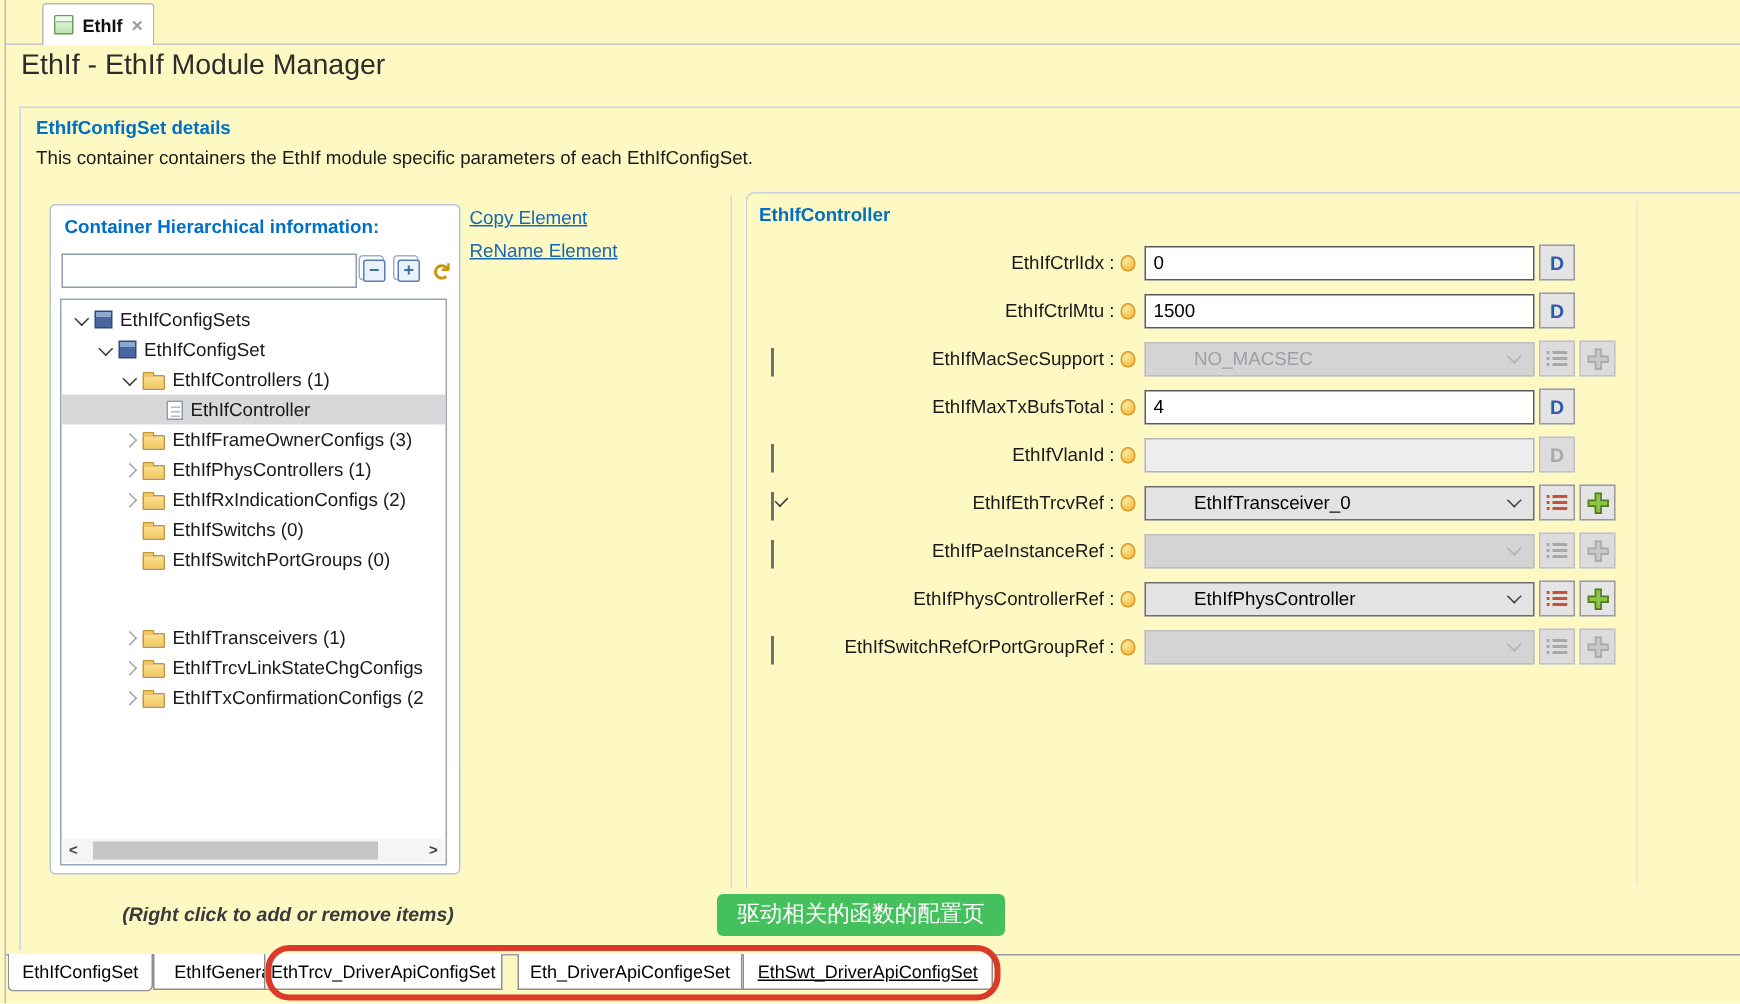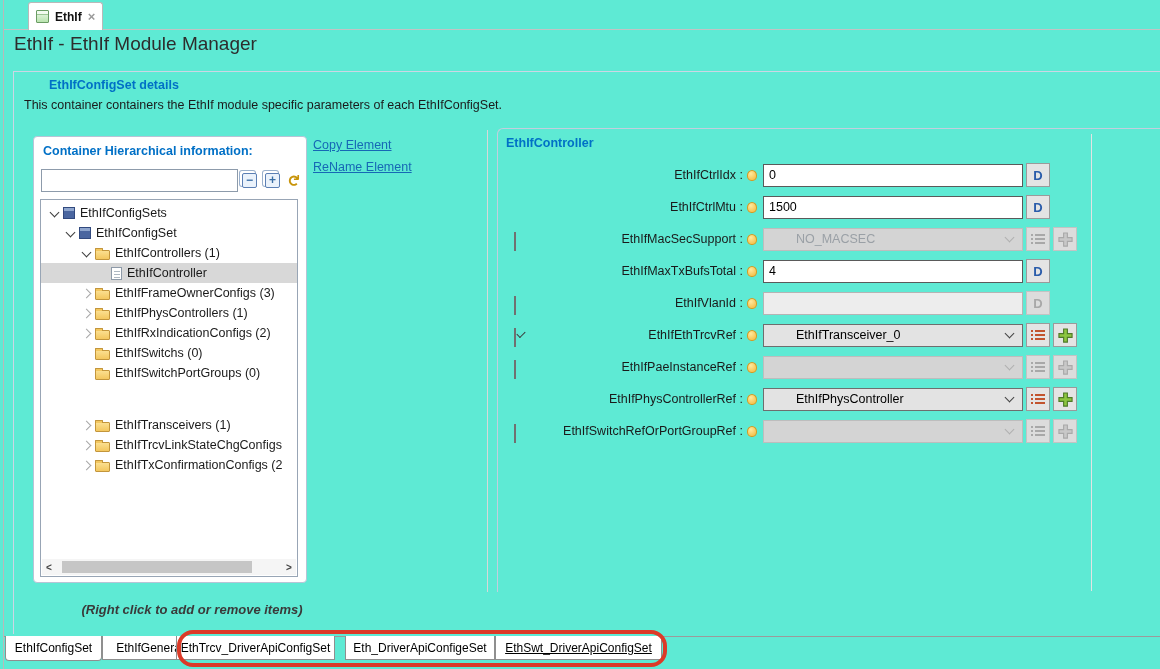--- a/index.html
+++ b/index.html
@@ -1,39 +1,39 @@
 <!DOCTYPE html>
 <html><head>
 <meta charset="utf-8">
 <style>
   * { box-sizing: border-box; margin: 0; padding: 0; }
   html,body { background:#fff; }
   body { font-family: "Liberation Sans", "DejaVu Sans", sans-serif; }
-  #app { position:relative; width:1160px; height:669px; background:#5eead4; overflow:hidden; }
+  #app { position:relative; width:1160px; height:669px; background:#fef9c3; overflow:hidden; }
 
   .vline-left { position:absolute; left:3px; top:0; width:1px; height:669px; background:#b9b9b9; }
   .tabbar-line { position:absolute; left:4px; top:29px; width:1156px; height:1px; background:#c3c3c3; }
 
   
   .editor-tab { position:absolute; left:28px; top:2px; height:28px; padding:0 7px; background:#fff;
     border:1px solid #b9b9b9; border-bottom:none; border-radius:3px 3px 0 0; z-index:2;
     display:flex; align-items:center; gap:6px; }
   .tab-module-icon { width:13px; height:13px; background:linear-gradient(#eef9ea,#b9e4af);
     border:1px solid #6a9c63; border-radius:1px; position:relative; }
   .tab-module-icon::before { content:''; position:absolute; left:0; top:0; right:0; height:3px;
     background:#f2fbef; border-bottom:1px solid #9cc595; }
   .editor-tab .tlabel { font-size:12px; font-weight:600; color:#111; }
   .close-x { font-size:13px; font-weight:bold; color:#9a9a9a; line-height:1; }
 
   .page-title { position:absolute; left:14px; top:33px; font-size:19px; color:#2d2d2d; }
 
   .main-border-top { position:absolute; left:13px; top:71px; width:1147px; height:1px; background:#ccd6e4; }
   .main-border-left { position:absolute; left:13px; top:71px; width:1px; height:563px; background:#ccd6e4; }
 
-  .section-title { position:absolute; left:24px; top:78px; font-size:12.5px; font-weight:bold; color:#0070C6;margin-left:25px; }
+  .section-title { position:absolute; left:24px; top:78px; font-size:12.5px; font-weight:bold; color:#0070C6; }
   .section-desc { position:absolute; left:24px; top:98px; font-size:12.5px; color:#1b1b1b; }
 
   
   .tree-panel { position:absolute; left:33px; top:136px; width:274px; height:447px;
     border:1px solid #b7c4d6; border-radius:4px; background:#fff; }
   .tree-title { position:absolute; left:9px; top:7px; font-size:12.5px; font-weight:bold; color:#0070C6; }
   .search-input { position:absolute; left:7px; top:32px; width:197px; height:23px;
     border:1px solid #8d9bab; font-size:12px; padding:0 4px; outline:none; }
   .sq-icon { position:absolute; top:36px; width:15px; height:15px; background:#eaf2fb;
     border:1px solid #5b7fb4; border-radius:2px; color:#3a6ea5; font-size:12px; font-weight:bold;
@@ -403,20 +403,21 @@
             <svg width="15" height="15" viewBox="0 0 16 16">
               <path d="M6 1 h4 v5 h5 v4 h-5 v5 h-4 v-5 h-5 v-4 h5 z" fill="#8dc63f" stroke="#4e7a28" stroke-width="1.2"></path>
             </svg>
           </span>
         </div>
 </div>
   </div>
 
   <div class="hint">(Right click to add or remove items)</div>
 
+  <div class="badge" style="background: rgb(68, 192, 92);">驱动相关的函数的配置页</div>
 
   <div class="btabs-line"></div>
   <div id="btabs">
       <div class="btab active" style="left: 5px; width: 97px;">EthIfConfigSet</div>
       <div class="btab" style="left: 102px; width: 93px;">EthIfGenera</div>
       <div class="btab" style="left: 176px; width: 159px;">EthTrcv_DriverApiConfigSet</div>
       <div class="btab" style="left: 345px; width: 150px;">Eth_DriverApiConfigeSet</div>
       <div class="btab" style="left: 495px; width: 167px; text-decoration: underline;">EthSwt_DriverApiConfigSet</div>
     </div>
 

